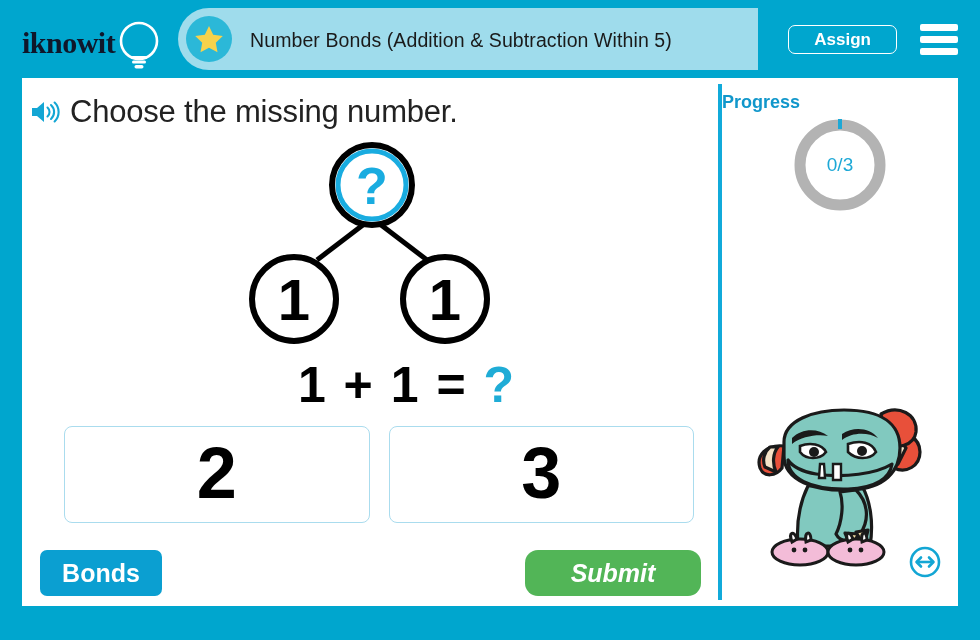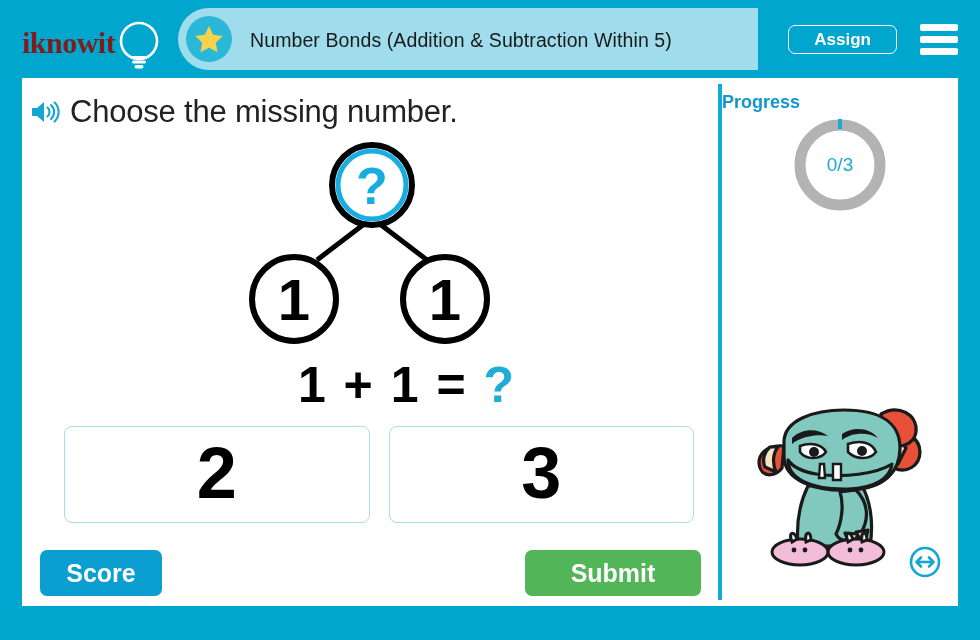--- a/index.html
+++ b/index.html
@@ -28,21 +28,21 @@
     left: 22px; top: 14px;
     width: 146px; height: 56px;
   }
   #logo-text {
     position: absolute;
     left: 0; top: 12px;
     font-family: "Liberation Serif", serif;
     font-weight: bold;
     font-size: 30px;
     letter-spacing: -0.5px;
-    color: #7f1d1d;
+    color: #0f172a;
   }
   #logo-bulb {
     position: absolute;
     left: 92px; top: 6px;
     width: 50px; height: 50px;
   }
 
   #title-pill {
     position: absolute;
     left: 178px; top: 8px;
@@ -197,25 +197,26 @@
     font-size: 25px;
     font-weight: bold;
     cursor: pointer;
   }
   #submit-btn {
     position: absolute;
     left: 503px; top: 472px;
     width: 176px; height: 46px;
     background: #52b557;
     border: none;
-    border-radius: 7px;
+    border-radius: 13px;
     color: #ffffff;
     font-size: 25px;
     font-weight: bold;
     cursor: pointer;
+    font-style: italic;
   }
 
   
   #sidebar {
     position: absolute;
     left: 700px; top: 0;
     width: 236px; height: 528px;
   }
   .meter { position: absolute; width: 236px; text-align: left; }
   .meter-title {
@@ -321,21 +322,21 @@
 
       <div id="choices">
         <div class="choice">
           <span class="choice-label">2</span>
         </div>
         <div class="choice">
           <span class="choice-label">3</span>
         </div>
       </div>
 
-      <button id="hint-btn">Score</button>
+      <button id="hint-btn">Bonds</button>
       <button id="submit-btn">Submit</button>
     </div>
 
     <div id="divider"></div>
 
     <div id="sidebar">
 
       <div class="meter" id="progress-meter">
         <div class="meter-title">Progress</div>
         <div class="ring-wrap">

